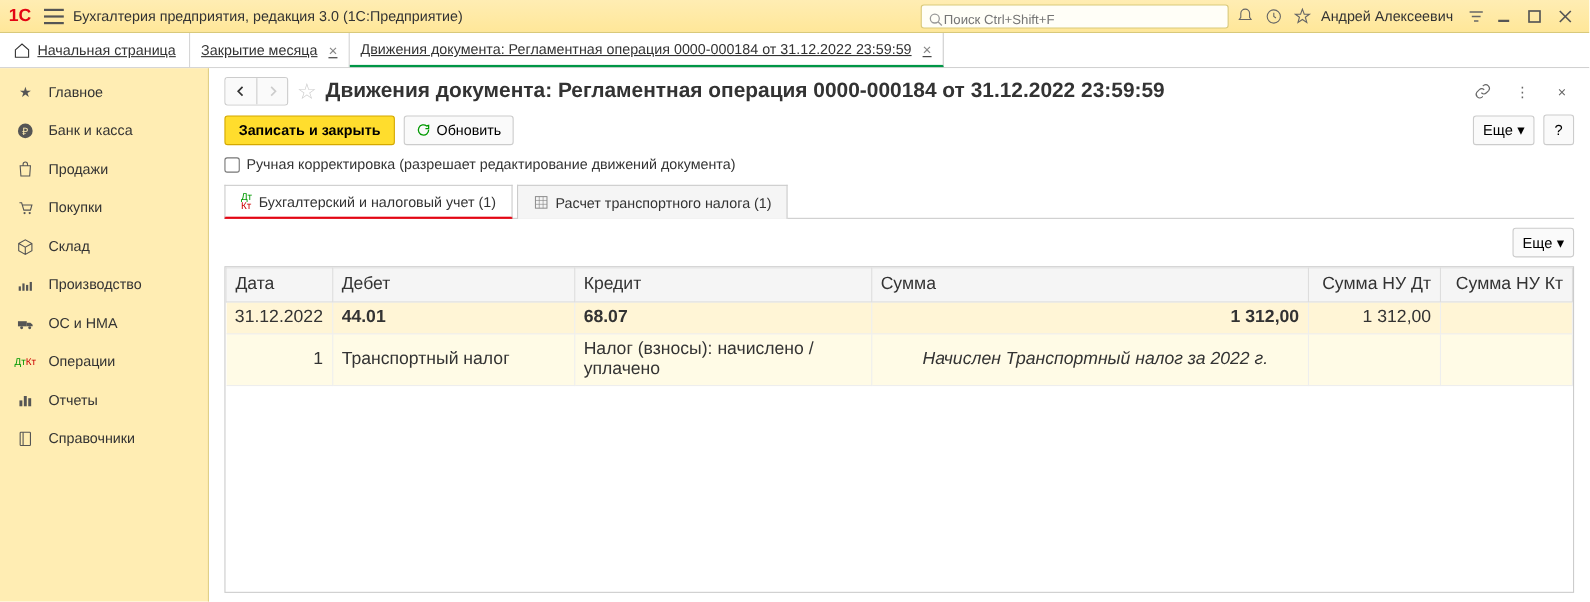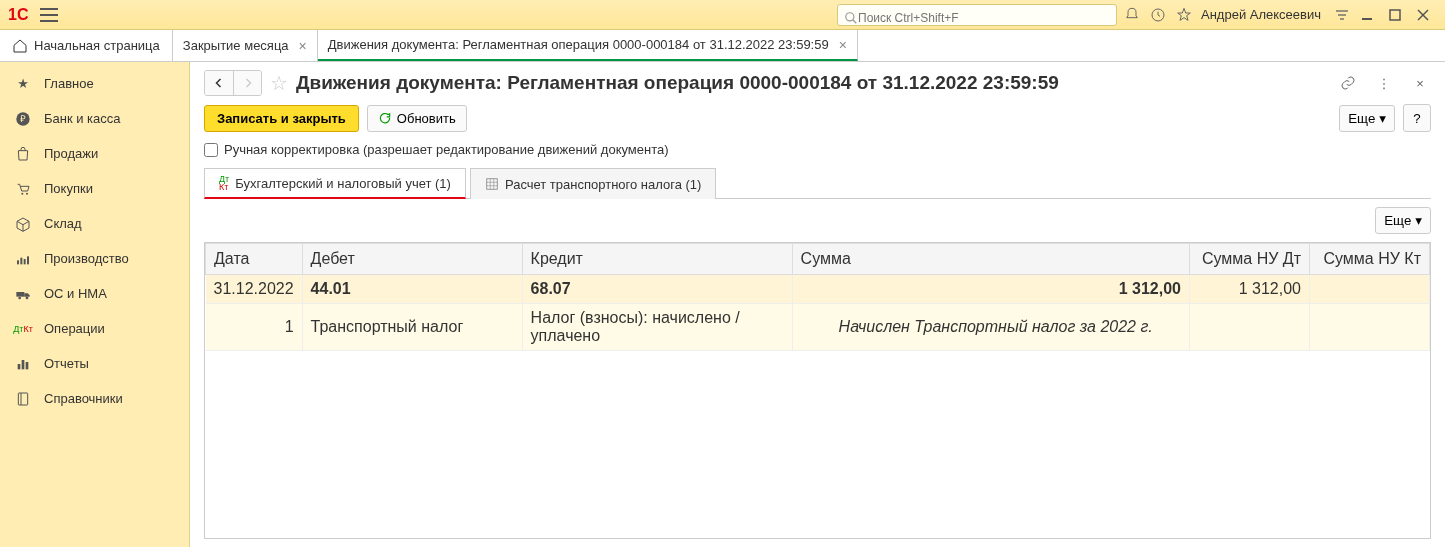--- a/index.html
+++ b/index.html
@@ -10,21 +10,21 @@
 .burger-icon { width: 18px; height: 14px; display: inline-flex; flex-direction: column; justify-content: space-between; margin: 0 8px; cursor: pointer; }
 .burger-icon span { height: 2px; background: #555; }
 .titlebar-title { flex: 0 0 auto; color: #333; }
 .titlebar-spacer { flex: 1; }
 .search-box { display: flex; align-items: flex-end; background: #fffef7; border: 1px solid #d9c97a; border-radius: 3px; height: 22px; width: 280px; padding: 0 6px; }
 .search-box input { border: none; background: transparent; outline: none; flex: 1; font-size: 12px; color: #888; }
 .sys-icon { width: 22px; height: 22px; display: inline-flex; align-items: center; justify-content: center; color: #666; cursor: pointer; margin-left: 4px; }
 .user-label { margin: 0 6px; color: #333; }
 .win-btn { width: 28px; height: 22px; display: inline-flex; align-items: center; justify-content: center; color: #555; cursor: pointer; }
 
-.tabbar { height: 32px; background: #fff; border-bottom: 1px solid #ccc; display: flex; align-items: stretch; }
+.tabbar { height: 32px; background: #fff; border-bottom: 1px solid #ccc; display: flex; align-items: stretch; text-decoration: underline; }
 .home-tab { display: flex; align-items: center; padding: 0 12px; border-right: 1px solid #ccc; background: #fff; cursor: pointer; gap: 6px; }
 .app-tab { display: flex; align-items: center; padding: 0 10px; border-right: 1px solid #ccc; background: #fff; cursor: pointer; gap: 6px; position: relative; }
 .app-tab.active { border-bottom: 2px solid #009646; }
 .tab-close { color: #888; font-size: 14px; margin-left: 4px; }
 
 .main-area { display: flex; height: calc(547px - 30px - 32px); }
 
 .sidebar { width: 190px; background: #ffedb3; border-right: 1px solid #e0d088; padding-top: 4px; overflow-y: auto; }
 .side-item { display: flex; align-items: center; height: 35px; padding: 0 14px; gap: 12px; cursor: pointer; color: #333; }
 .side-icon { width: 18px; display: inline-flex; justify-content: center; color: #555; }
@@ -74,20 +74,21 @@
 </head>
 <body>
 
 <div class="titlebar">
   <span class="logo-1c">1C</span>
   <span class="burger-icon">
       <span></span>
       <span></span>
       <span></span>
     </span>
+  <span class="titlebar-title">Бухгалтерия предприятия, редакция 3.0  (1С:Предприятие)</span>
   <span class="titlebar-spacer"></span>
   <div class="search-box">
     <svg width="14" height="14" viewBox="0 0 24 24">
         <circle cx="10" cy="10" r="7" stroke="#999" stroke-width="2" fill="none"></circle>
         <line x1="15" y1="15" x2="21" y2="21" stroke="#999" stroke-width="2"></line>
       </svg>
     <input type="text" placeholder="Поиск Ctrl+Shift+F" style="">
   </div>
   <span class="sys-icon">
       <svg width="16" height="16" viewBox="0 0 24 24">

